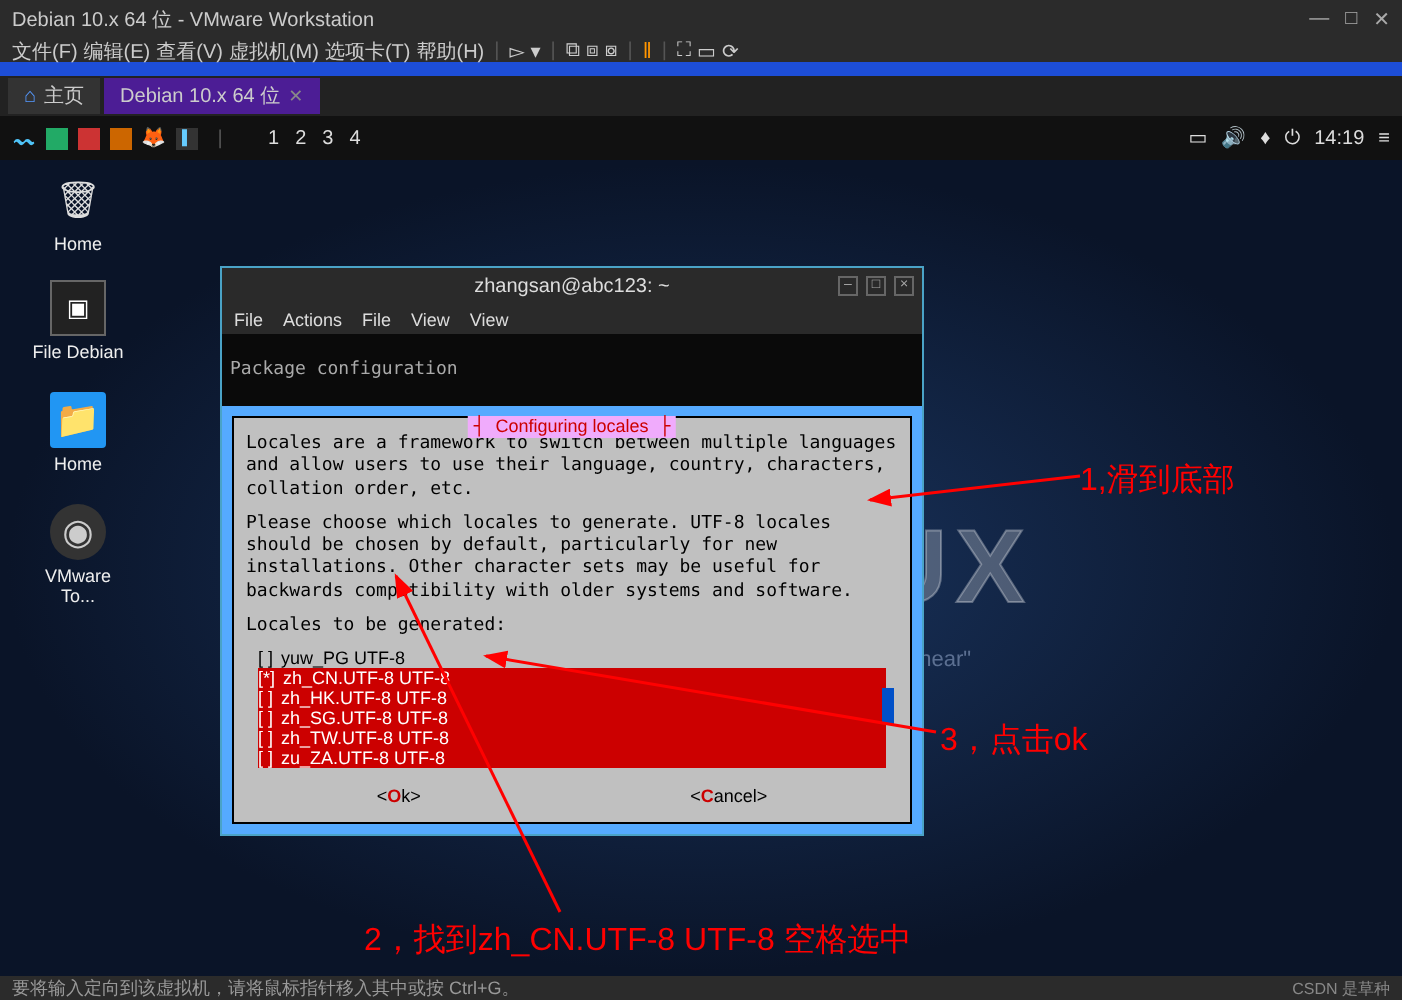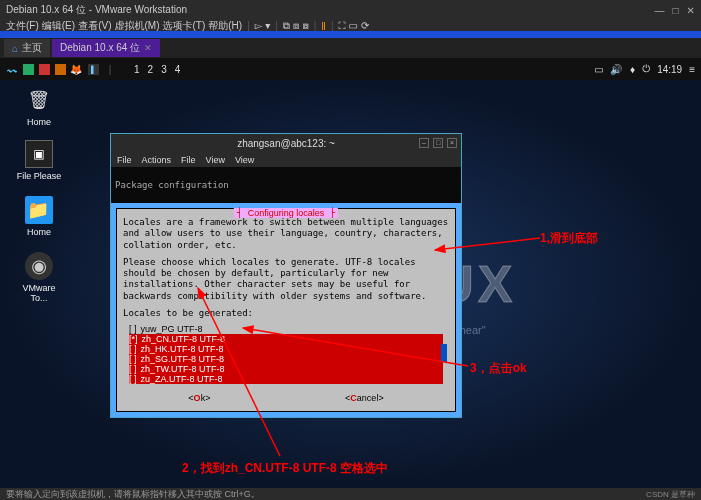--- a/index.html
+++ b/index.html
@@ -53,21 +53,21 @@
   .dlg-text { font-size: 9px; font-family: monospace; color: #000; line-height: 1.25; padding: 4px 2px 2px; }
   .dlg-list { margin: 3px 8px; font-family: monospace; font-size: 9px; }
   .dlg-list .row { display: flex; gap: 4px; }
   .dlg-list .row.sel { background: #c00; color: #fff; }
   .dlg-list .row .cb { color: #000; }
   .dlg-list .row.sel .cb { color: #fff; }
   .scroll-ind { position: absolute; right: 8px; top: 135px; width: 6px; height: 18px; background: #0050c8; }
   .dlg-btns { display: flex; justify-content: space-around; font-size: 9px; font-family: monospace; color: #000; padding: 6px 0 4px; }
   .dlg-btns span b { color: #c00; }
   
-  .anno { position: absolute; color: #f00; font-size: 12px; font-weight: 700; pointer-events: none; }
+  .anno { position: absolute; color: #f00; font-size: 16px; font-weight: 400; pointer-events: none; }
   .arrow { position: absolute; pointer-events: none; }
   
   .statusbar { position: absolute; bottom: 0; left: 0; right: 0; height: 12px; background: #2b2b2b; color: #999; font-size: 9px; padding: 0 6px; display: flex; align-items: center; }
   .statusbar .sp { flex: 1; }
   .csdn { font-size: 8px; color: #888; }
 </style>
 </head>
 <body>
 
 <div class="titlebar">
@@ -141,21 +141,21 @@
 <div class="desktop">
   <div class="kali-bg">KALI LINUX</div>
   <div class="kali-sub">"the quieter you become the more you are able to hear"</div>
 
   <div class="desk-icon trash" style="left:14px;top:6px">
     <div class="ic">🗑</div>
     <div>Home</div>
   </div>
   <div class="desk-icon fs" style="left:14px;top:60px">
     <div class="ic">▣</div>
-    <div>File Please</div>
+    <div>File Debian</div>
   </div>
   <div class="desk-icon home" style="left:14px;top:116px">
     <div class="ic">📁</div>
     <div>Home</div>
   </div>
   <div class="desk-icon vmt" style="left:14px;top:172px">
     <div class="ic">◉</div>
     <div>VMware To...</div>
   </div>
 

